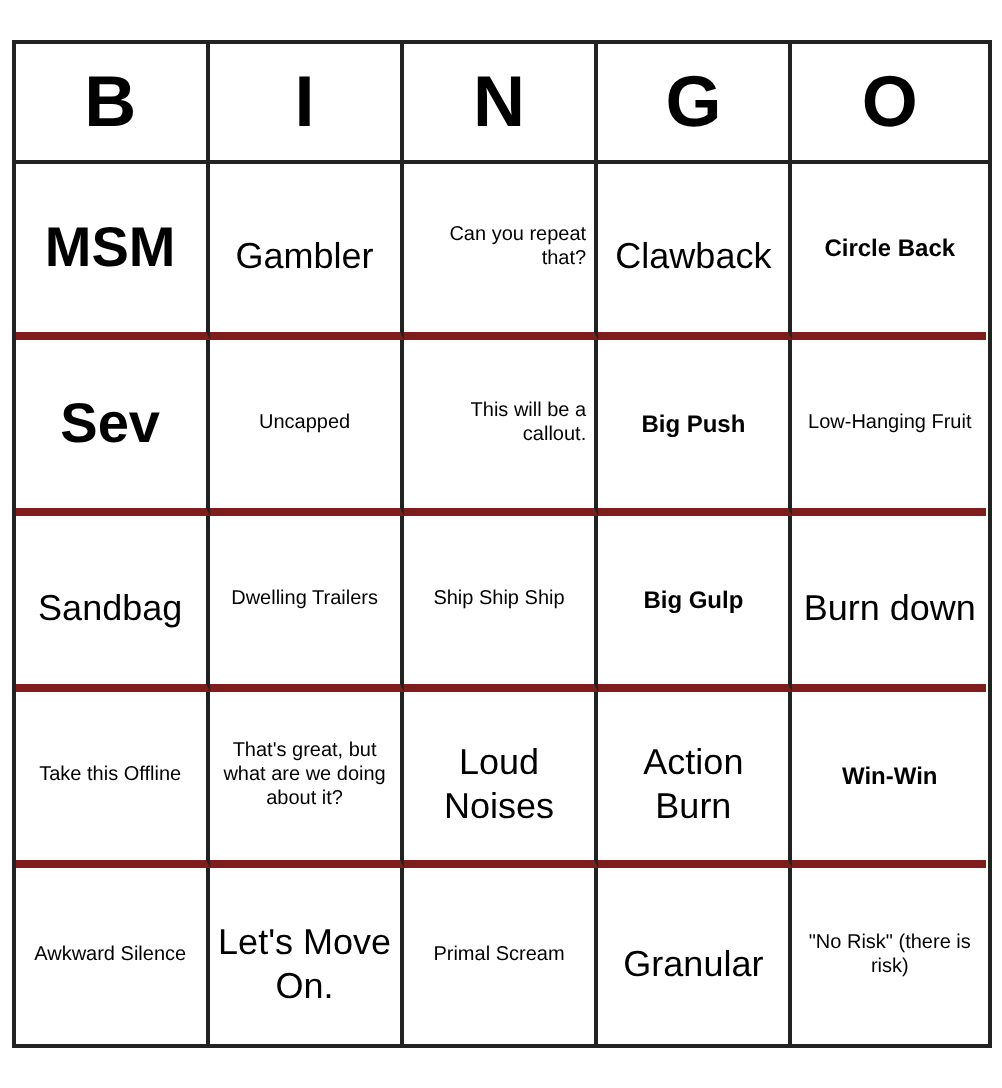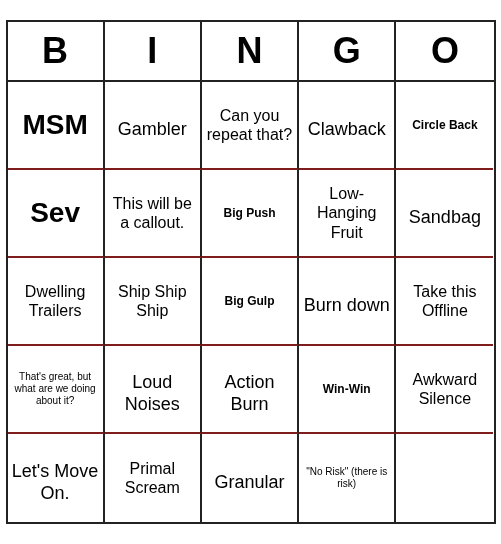--- a/index.html
+++ b/index.html
@@ -32,42 +32,42 @@
     .bingo-header-cell:last-child {
       border-right: none;
     }
     .bingo-grid {
       display: grid;
       grid-template-columns: repeat(5, 1fr);
       grid-template-rows: repeat(5, 1fr);
     }
     .bingo-cell {
       border-right: 2px solid #222;
-      border-bottom: 2px solid #7f1d1d;
+      border-bottom: 4px solid #7f1d1d;
       display: flex;
       align-items: center;
       justify-content: center;
       text-align: center;
       padding: 6px 4px;
       min-height: 88px;
       font-family: Arial, sans-serif;
     }
     .bingo-cell:nth-child(5n) {
       border-right: none;
     }
     .bingo-cell:nth-child(n+21) {
       border-bottom: none;
     }
     .bingo-cell .cell-text {
       line-height: 1.2;
     }
     .size-xl { font-size: 28px; font-weight: bold; }
     .size-lg { font-size: 12px; font-weight: bold; }
     .size-md { font-size: 18px; margin-top: 10px; }
-    .size-sm { font-size: 16px; }
+    .size-sm { font-size: 10px; text-align: right; }
     .size-xs { font-size: 10px; }
   </style>
 </head>
 <body>
 
 <div class="bingo-card">
   <div class="bingo-header">
   <div class="bingo-header-cell">B</div>
       <div class="bingo-header-cell">I</div>
       <div class="bingo-header-cell">N</div>
@@ -85,20 +85,23 @@
         <span class="cell-text size-sm">Can you repeat that?</span>
       </div>
       <div class="bingo-cell">
         <span class="cell-text size-md">Clawback</span>
       </div>
       <div class="bingo-cell">
         <span class="cell-text size-lg">Circle Back</span>
       </div>
       <div class="bingo-cell">
         <span class="cell-text size-xl">Sev</span>
+      </div>
+      <div class="bingo-cell">
+        <span class="cell-text size-sm">Uncapped</span>
       </div>
       <div class="bingo-cell">
         <span class="cell-text size-sm">This will be a callout.</span>
       </div>
       <div class="bingo-cell">
         <span class="cell-text size-lg">Big Push</span>
       </div>
       <div class="bingo-cell">
         <span class="cell-text size-sm">Low-Hanging Fruit</span>
       </div>

